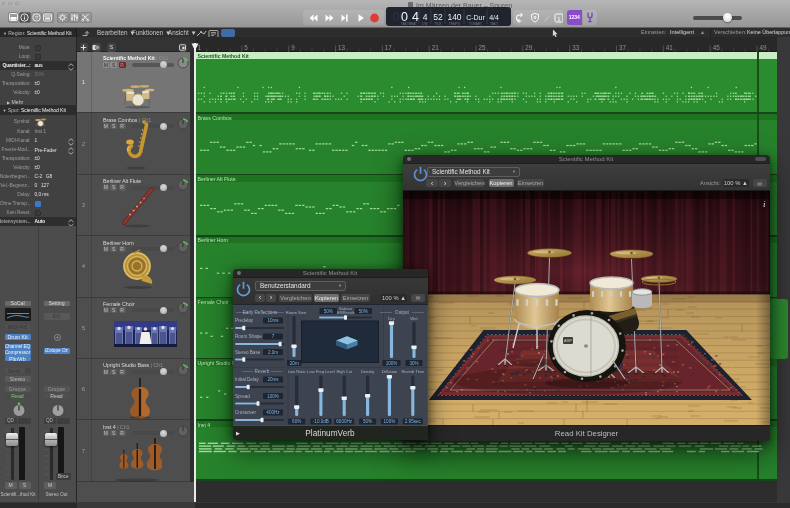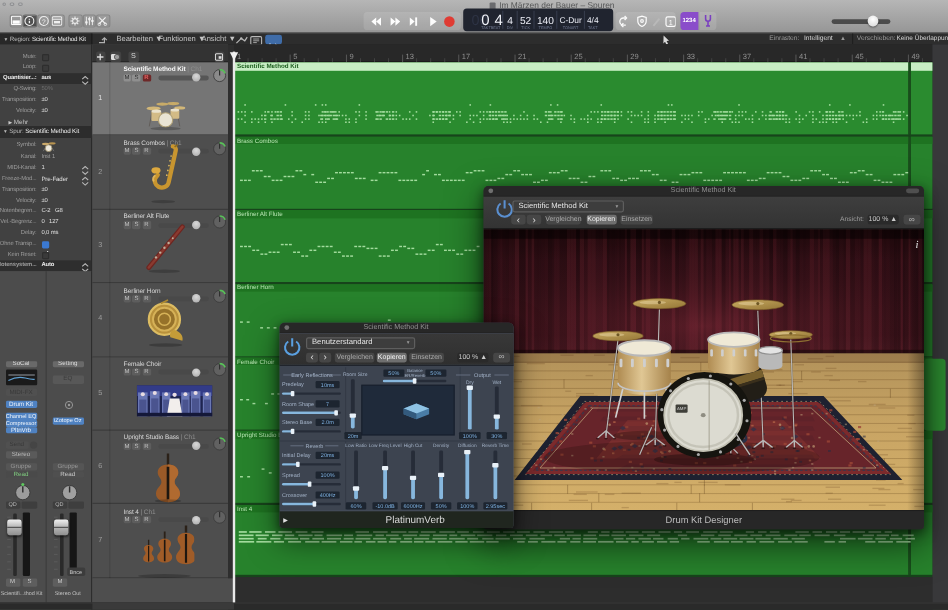--- a/index.html
+++ b/index.html
@@ -2532,21 +2532,21 @@
 <ellipse cx="256" cy="91" rx="17" ry="3" fill="none" stroke="#8f7132" stroke-width="1"></ellipse>
 <path d="M210 170L222 188" stroke="rgba(40,30,20,0.3)" stroke-width="2.1"></path>
 <path d="M210 170L222 188" stroke="#b9b9b9" stroke-width="1.2"></path>
 <path d="M140 165L130 188" stroke="rgba(40,30,20,0.3)" stroke-width="1.9"></path>
 <path d="M140 165L130 188" stroke="#b9b9b9" stroke-width="1.0"></path>
 <rect x="0" y="0" width="14" height="234" fill="url(#vigl)"></rect>
 <rect x="353" y="0" width="14" height="234" fill="url(#vigr)"></rect>
 <text x="360" y="16" font-size="9" fill="#e8e8e8" font-family="Liberation Serif" font-style="italic">i</text>
 </svg>
 <div class="abs" style="left:403px;top:425px;width:367px;height:16px;background:#272727;border-radius:0 0 3px 3px;border-top:1px solid #1d1d1d;"></div>
-<div class="txt" style="left:586.5px;top:429px;font-size:7.8px;color:#bdbdbd;transform:translateX(-50%);">Drum Kit Designer</div>
+<div class="txt" style="left:586.5px;top:429px;font-size:7.8px;color:#bdbdbd;transform:translateX(-50%);">Read Kit Designer</div>
 <div class="abs" style="left:233px;top:269px;width:194.5px;height:170.5px;background:#4c5464;border-radius:4px 4px 3px 3px;box-shadow:0 10px 26px rgba(0,0,0,0.6),0 2px 8px rgba(0,0,0,0.5);"></div>
 <div class="abs" style="left:233px;top:269px;width:194.5px;height:9px;background:#272727;border-radius:4px 4px 0 0;border-bottom:1px solid #1d1d1d;"></div>
 <div class="abs" style="left:236.5px;top:271.3px;width:4.2px;height:4.2px;background:#6f6f6f;border-radius:50%;"></div>
 <div class="txt" style="left:330px;top:270px;font-size:6px;color:#909090;transform:translateX(-50%);">Scientific Method Kit</div>
 <div class="abs" style="left:233px;top:278px;width:194.5px;height:27px;background:linear-gradient(#383838,#2f2f2f);border-bottom:1px solid #20242c;"></div>
 <svg class="abs" style="left:235px;top:280px" width="17" height="17">
       <path d="M5.2 4.6A6 6 0 1 0 11.8 4.6" fill="none" stroke="#5a9fe0" stroke-width="1.7"></path>
       <path d="M8.5 1.8v7" stroke="#5a9fe0" stroke-width="1.7"></path>
     </svg>
 <div class="abs" style="left:255px;top:281px;width:91px;height:10px;background:#3d3d3d;border:1px solid #5e5e5e;border-radius:2px;color:#e4e4e4;font-size:6.4px;line-height:8.5px;padding-left:4px;">Benutzerstandard<span style="float:right;margin-right:3px;color:#999;font-size:4px;"><i style="&quot;font-style:normal;font-size:3.6px;vertical-align:1.2px;&quot;">▼</i></span></div>
@@ -2673,13 +2673,13 @@
 <rect x="147.9" y="113.5" width="17" height="6" rx="1" fill="#1d2530"></rect>
 <text x="156.4" y="118.1" font-size="4.6" fill="#7fb2e2" text-anchor="middle" font-family="Liberation Sans">100%</text>
 <text x="179.8" y="67.5" font-size="4.0" fill="#a2b1c6" text-anchor="middle" font-family="Liberation Sans">Reverb Time</text>
 <rect x="178.20000000000002" y="70.5" width="3.2" height="40.5" rx="1.2" fill="#262c38"></rect>
 <rect x="178.20000000000002" y="82.7" width="3.2" height="28.3" rx="1.2" fill="#87b7dd"></rect>
 <rect x="177.20000000000002" y="80.9" width="5.2" height="3.6" rx="0.8" fill="#e9f1f8"></rect>
 <rect x="169.8" y="113.5" width="20" height="6" rx="1" fill="#1d2530"></rect>
 <text x="179.8" y="118.1" font-size="4.6" fill="#7fb2e2" text-anchor="middle" font-family="Liberation Sans">2.95sec</text>
 </svg>
 <div class="abs" style="left:233px;top:425.5px;width:194.5px;height:14px;background:#20261f;border-radius:0 0 3px 3px;"></div>
-<div class="txt" style="left:346px;top:428px;font-size:8.3px;color:#d9d9d9;transform:translateX(-50%);">PlatinumVerb</div>
+<div class="txt" style="left:330px;top:428px;font-size:8.3px;color:#d9d9d9;transform:translateX(-50%);">PlatinumVerb</div>
 <div class="txt" style="left:236px;top:429.5px;font-size:5px;color:#e0e0e0;">▶</div>
 </path></body></html>

